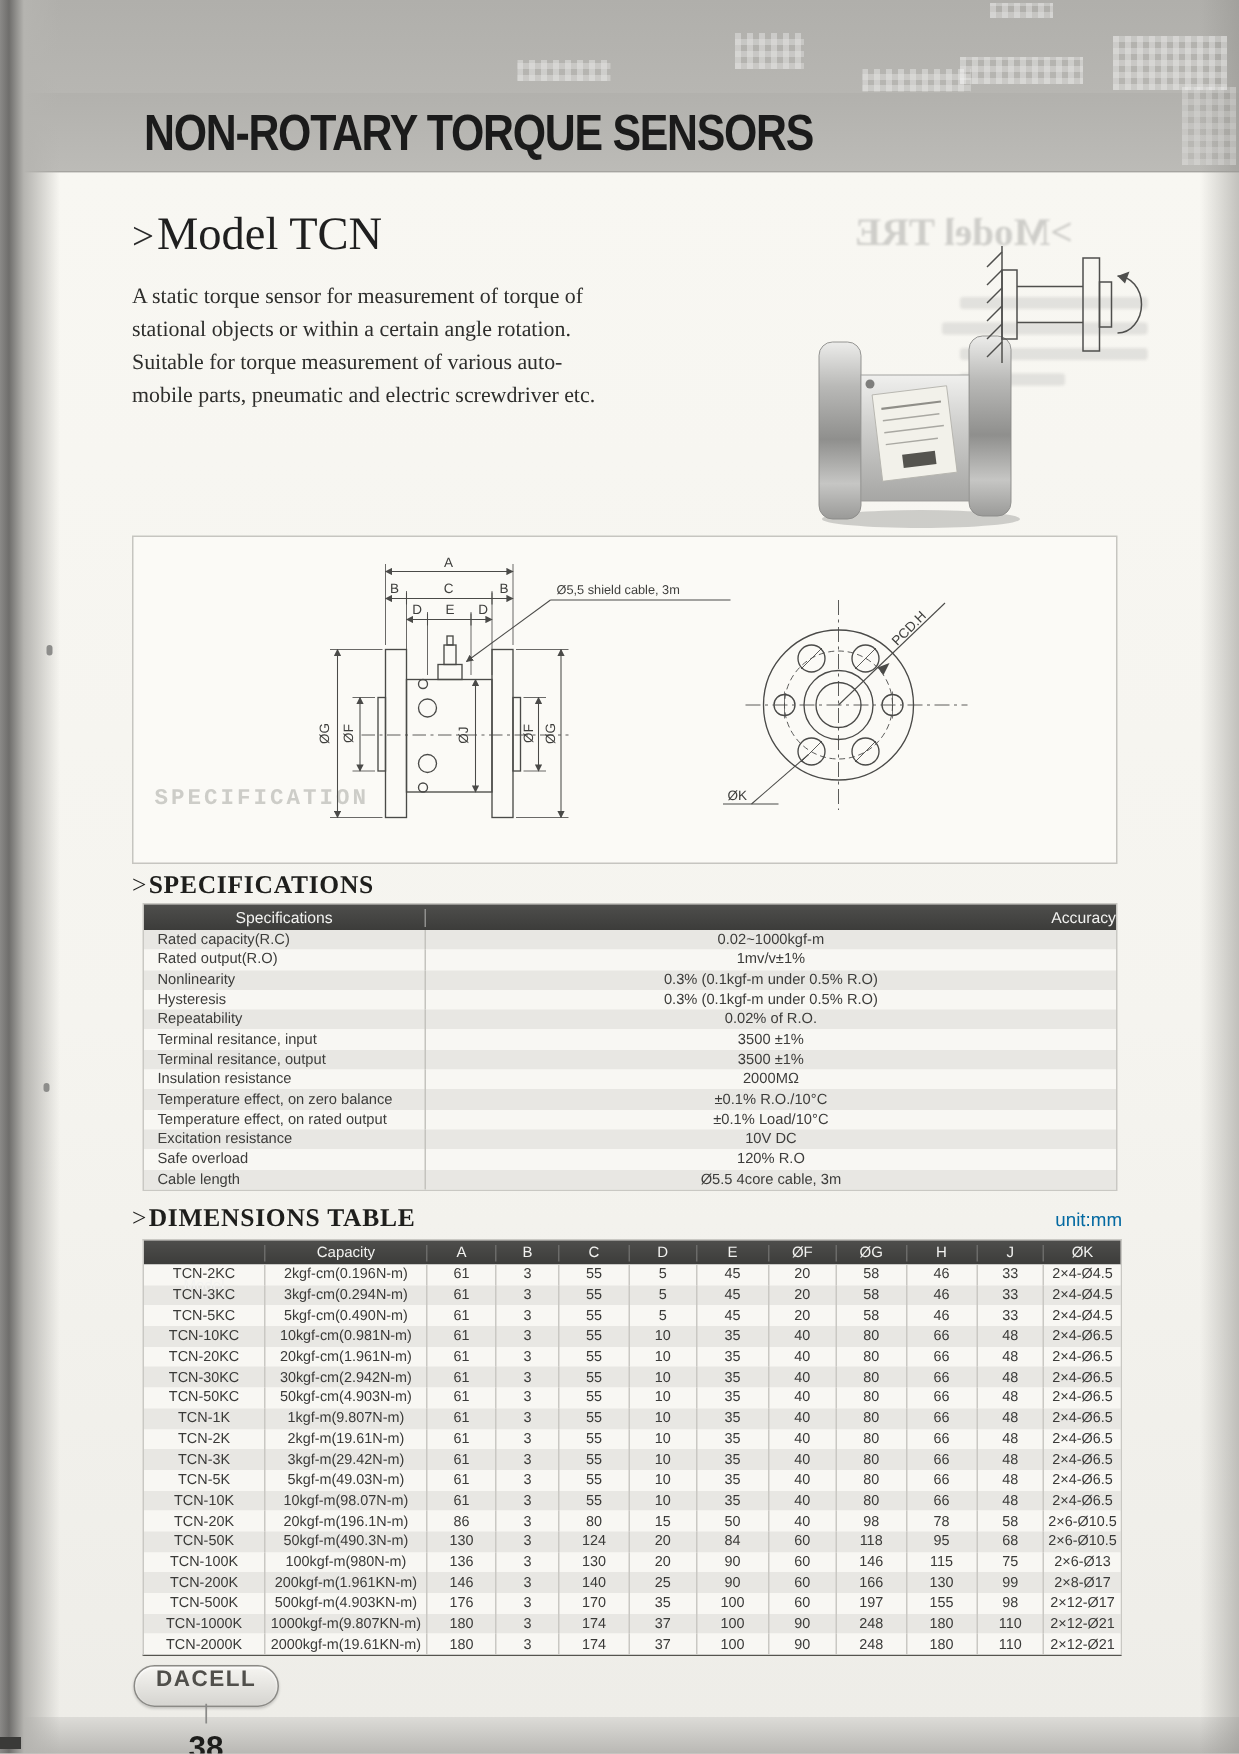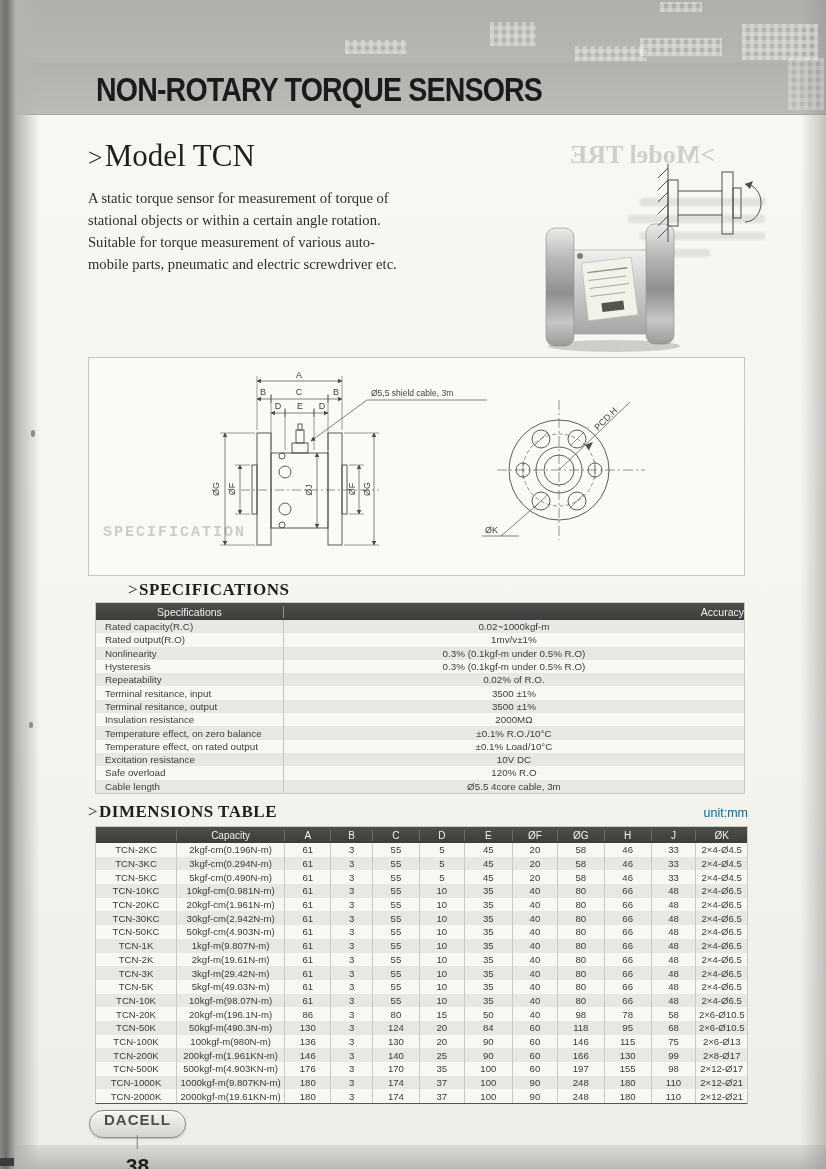--- a/index.html
+++ b/index.html
@@ -296,21 +296,21 @@
       <line x1="450" y1="145" x2="412" y2="178" stroke-width=".7"></line>
       <line x1="393" y1="178" x2="430" y2="178" stroke-width=".7"></line>
     </g>
     <g font-size="9" fill="#3e3e3c">
       <text transform="rotate(-45 519 63)" x="519" y="63" text-anchor="middle">PCD.H</text>
       <text x="396" y="175">ØK</text>
     </g>
   </svg>
 </div>
 
-<div class="sec-heading" style="left:88px;top:580px;margin-left:40px;"><span class="arrow">&gt;</span><span>SPECIFICATIONS</span></div>
+<div class="sec-heading" style="left:88px;top:580px;"><span class="arrow">&gt;</span><span>SPECIFICATIONS</span></div>
 
 <div class="spec-table">
   <div class="spec-head">
     <div class="c1">Specifications</div>
     <div class="c2">Accuracy</div>
   </div>
   <div id="spec-body">
       <div class="srow">
         <div class="c1">Rated capacity(R.C)</div>
         <div class="c2">0.02~1000kgf-m</div>

